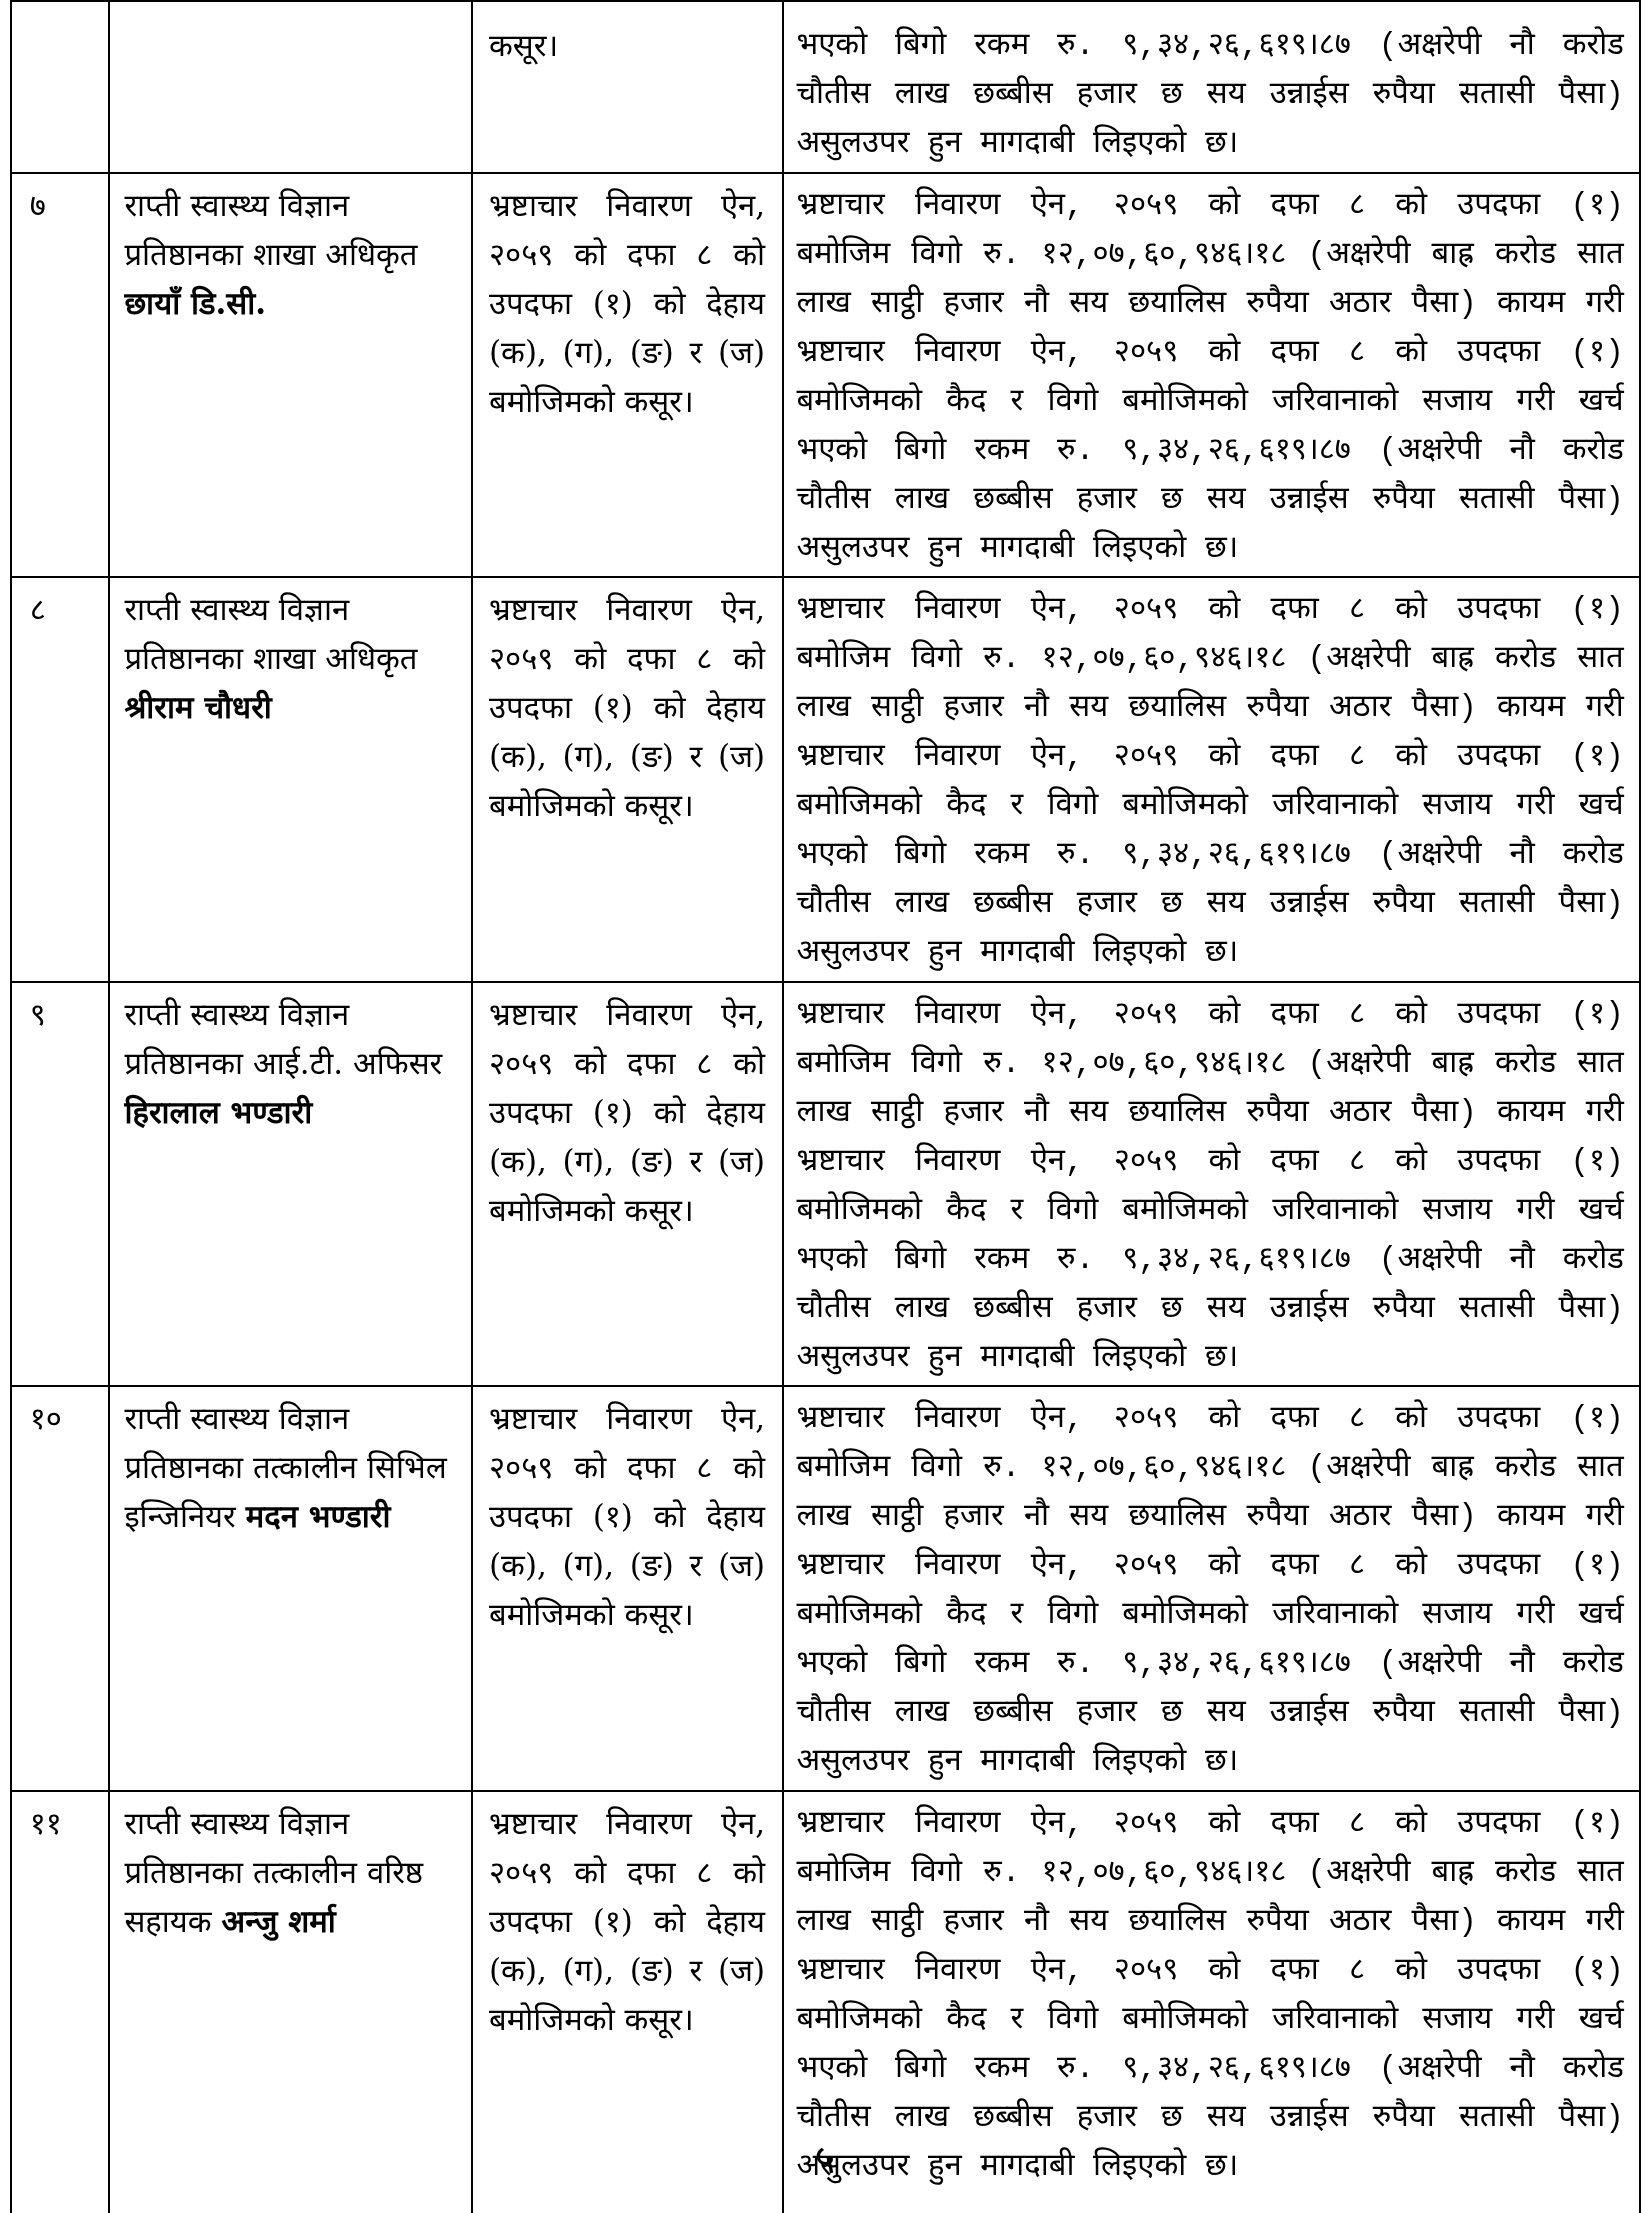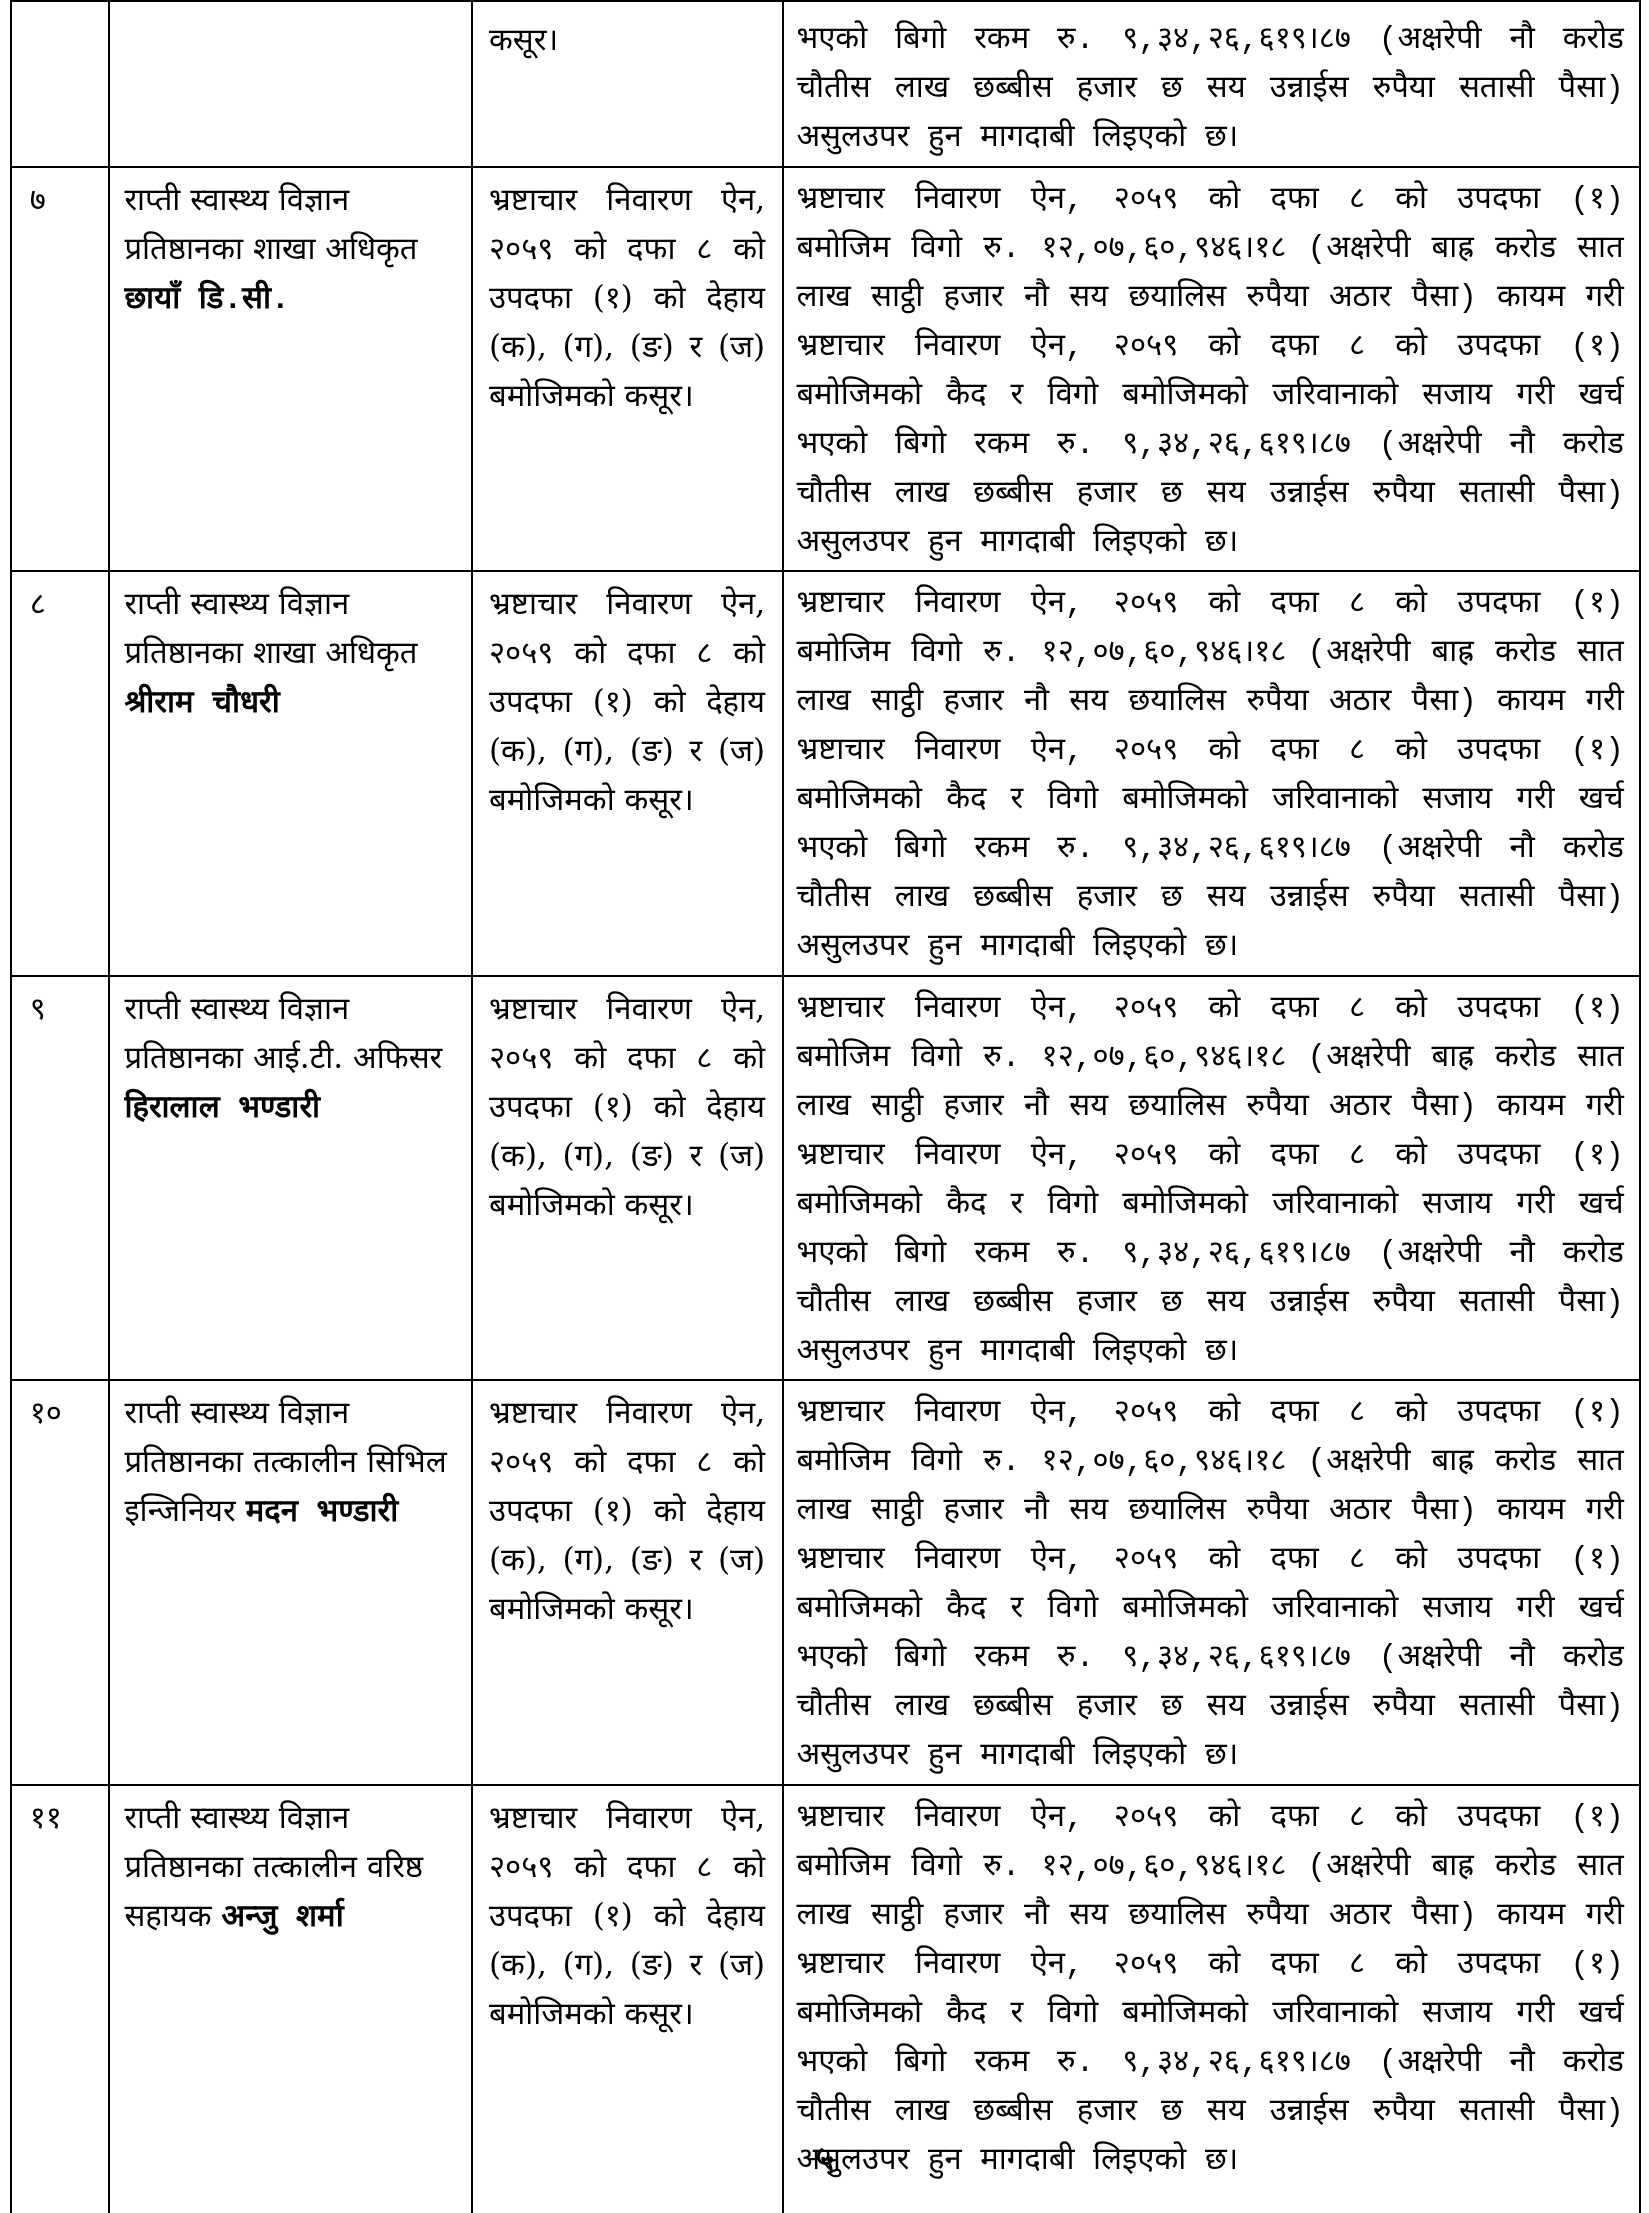--- a/index.html
+++ b/index.html
@@ -46,26 +46,25 @@
   td.charge-cell {
     padding: 7px 17.3px 3.5px 15.6px;
     text-align: justify;
   }
   td.details-cell {
     padding: 7px 15.6px 3.5px 12px;
     text-align: justify;
     font-family: Liberation Mono, monospace;
   }
   tr.cont-row td {
-    padding-top: 13px;
+    padding-top: 19px;
     margin-left: 24px;
   }
   .bold-name {
     font-weight: bold;
-    font-family: Liberation Mono, monospace;
   }
   .page-number {
     position: absolute;
     top: 2129px;
     left: 0;
     width: 1650px;
     text-align: center;
     font-size: 40px;
     line-height: 61px;
   }

